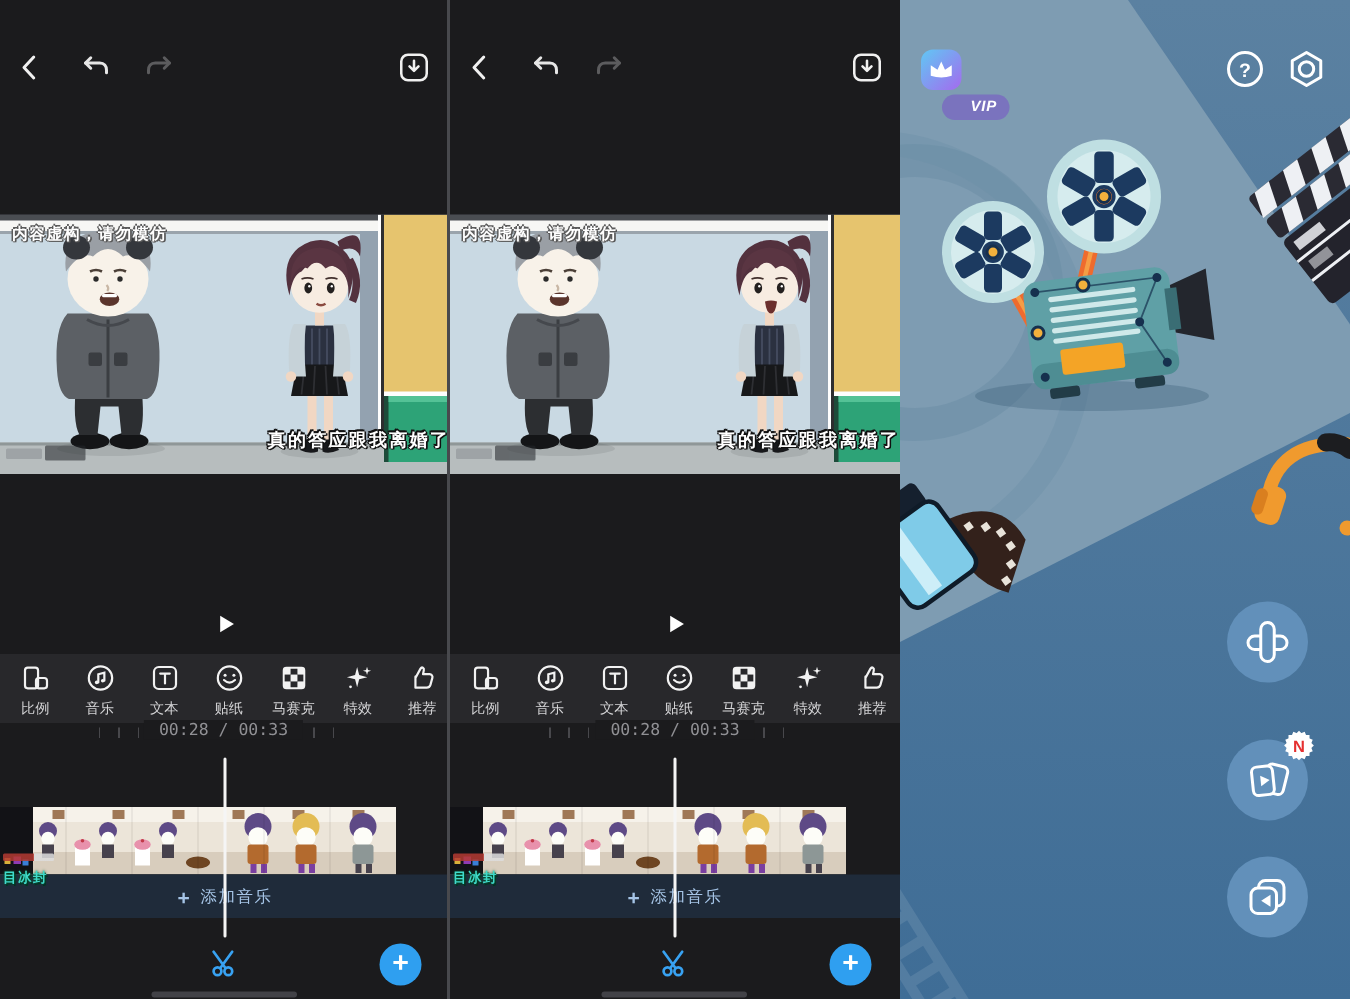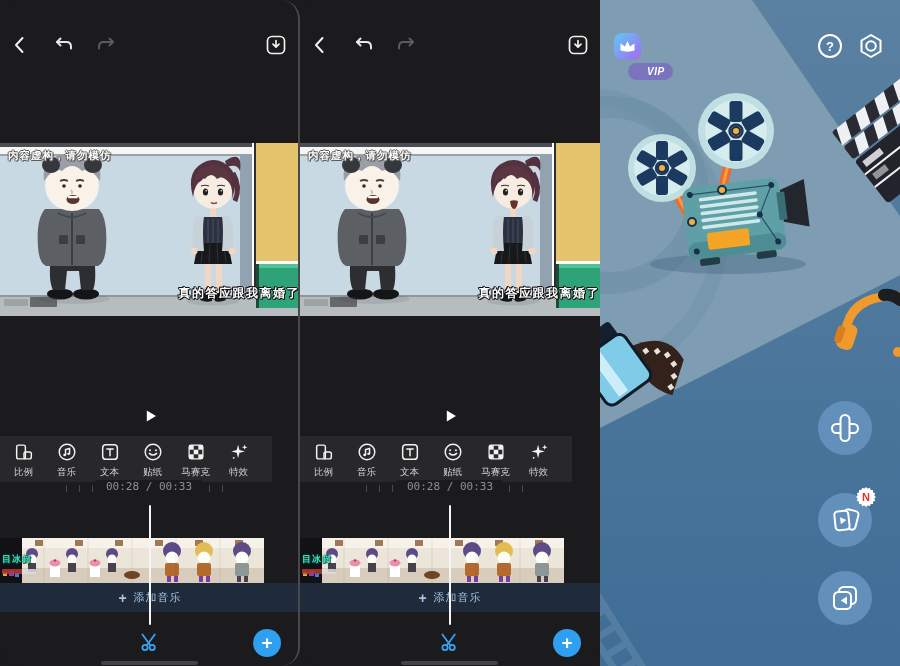--- a/index.html
+++ b/index.html
@@ -1,52 +1,52 @@
 <!DOCTYPE html>
 <html><head>
 <meta charset="utf-8">
 <style>
   html,body{margin:0;padding:0;background:#000;}
   .screen{position:relative;width:900px;height:666px;display:flex;overflow:hidden;
           background:#1b1b1d;font-family:"Liberation Sans",sans-serif;}
   
   #editor-panels{display:flex;flex:none;}
   .editor-panel{position:relative;width:300px;height:666px;flex:none;overflow:hidden;
-                background:#1b1b1d;box-sizing:border-box;border-radius:19px;}
+                background:#1b1b1d;box-sizing:border-box;}
   .editor-panel.first{border-right:2px solid #48494d;}
   .icon-btn{position:absolute;width:24px;height:24px;cursor:pointer;}
   .btn-back{left:8px;top:33px;}
   .btn-undo{left:52px;top:33px;}
   .btn-redo{left:94px;top:33px;}
   .btn-export{right:10px;top:33px;}
   
   .video-frame{position:absolute;left:0;top:143px;width:300px;height:173px;overflow:hidden;}
   .video-frame svg{position:absolute;inset:0;}
   .disclaimer{position:absolute;left:8px;top:6px;font-size:10.5px;font-weight:bold;color:#fff;
               letter-spacing:1px;text-shadow:1px 0 #5a5a5a,-1px 0 #5a5a5a,0 1px #5a5a5a,0 -1px #5a5a5a,1px 1px #5a5a5a;}
   .subtitle{position:absolute;left:0;right:0;top:142px;text-align:right;font-size:12px;font-weight:bold;
             color:#fff;letter-spacing:1.5px;
             text-shadow:1px 0 #111,-1px 0 #111,0 1px #111,0 -1px #111,1px 1px #111,-1px -1px #111;}
   .mouth-closed .w-mouth-open{display:none;}
   .mouth-open .w-mouth-closed{display:none;}
   
   .play-btn{position:absolute;left:139px;top:405px;width:22px;height:24px;cursor:pointer;}
-  .toolbar{position:absolute;left:0;top:436px;width:272px;height:46px;background:#28282b;
+  .toolbar{position:absolute;left:0;top:436px;width:300px;height:46px;background:#28282b;
            display:flex;overflow:hidden;padding-left:2px;box-sizing:border-box;}
   .tb-item{width:43px;flex:none;display:flex;flex-direction:column;align-items:center;padding-top:5px;cursor:pointer;}
   .tb-item .lbl{font-size:9.5px;color:#d4d4d6;margin-top:3px;white-space:nowrap;}
   
   .time-row{position:absolute;left:66px;right:66px;top:481px;height:14px;
             background:repeating-linear-gradient(90deg,#48484c 0 1px,transparent 1px 13px);
             background-size:100% 7px;background-position:0 4px;background-repeat:repeat-x;}
   .time-label{position:absolute;left:50%;top:-1px;transform:translateX(-50%);background:#1b1b1d;
               padding:0 10px;font-size:11px;color:#909094;font-family:"DejaVu Sans Mono",monospace;white-space:nowrap;}
   
   .thumbs{position:absolute;left:0;top:538px;width:264px;height:45px;overflow:hidden;background:#121216;}
-  .clip-caption{position:absolute;left:2px;top:553px;font-size:9px;font-weight:900;color:#3fd9c9;
+  .clip-caption{position:absolute;left:2px;top:579px;font-size:9px;font-weight:900;color:#3fd9c9;
                 letter-spacing:1px;text-shadow:0 0 2px #063,1px 1px 0 #032;z-index:4;font-family:Liberation Serif, serif;}
   .clip-subspec{position:absolute;left:2px;top:569px;width:34px;height:5px;z-index:4;
                 background:linear-gradient(90deg,#b33a32 0 60%,#ddd 60%);opacity:.85;border-radius:1px;}
   .music-row{position:absolute;left:0;top:583px;width:300px;height:29px;background:#1f2b3a;
              display:flex;align-items:center;justify-content:center;cursor:pointer;}
   .music-row .plus{color:#a5c4e6;font-size:14px;margin-right:7px;font-weight:bold;}
   .music-row .lbl{color:#a5c4e6;font-size:11px;letter-spacing:1px;}
   .playhead{position:absolute;left:149px;top:505px;width:2px;height:120px;background:#f5f5f5;
             border-radius:1px;z-index:5;cursor:ew-resize;}
   

